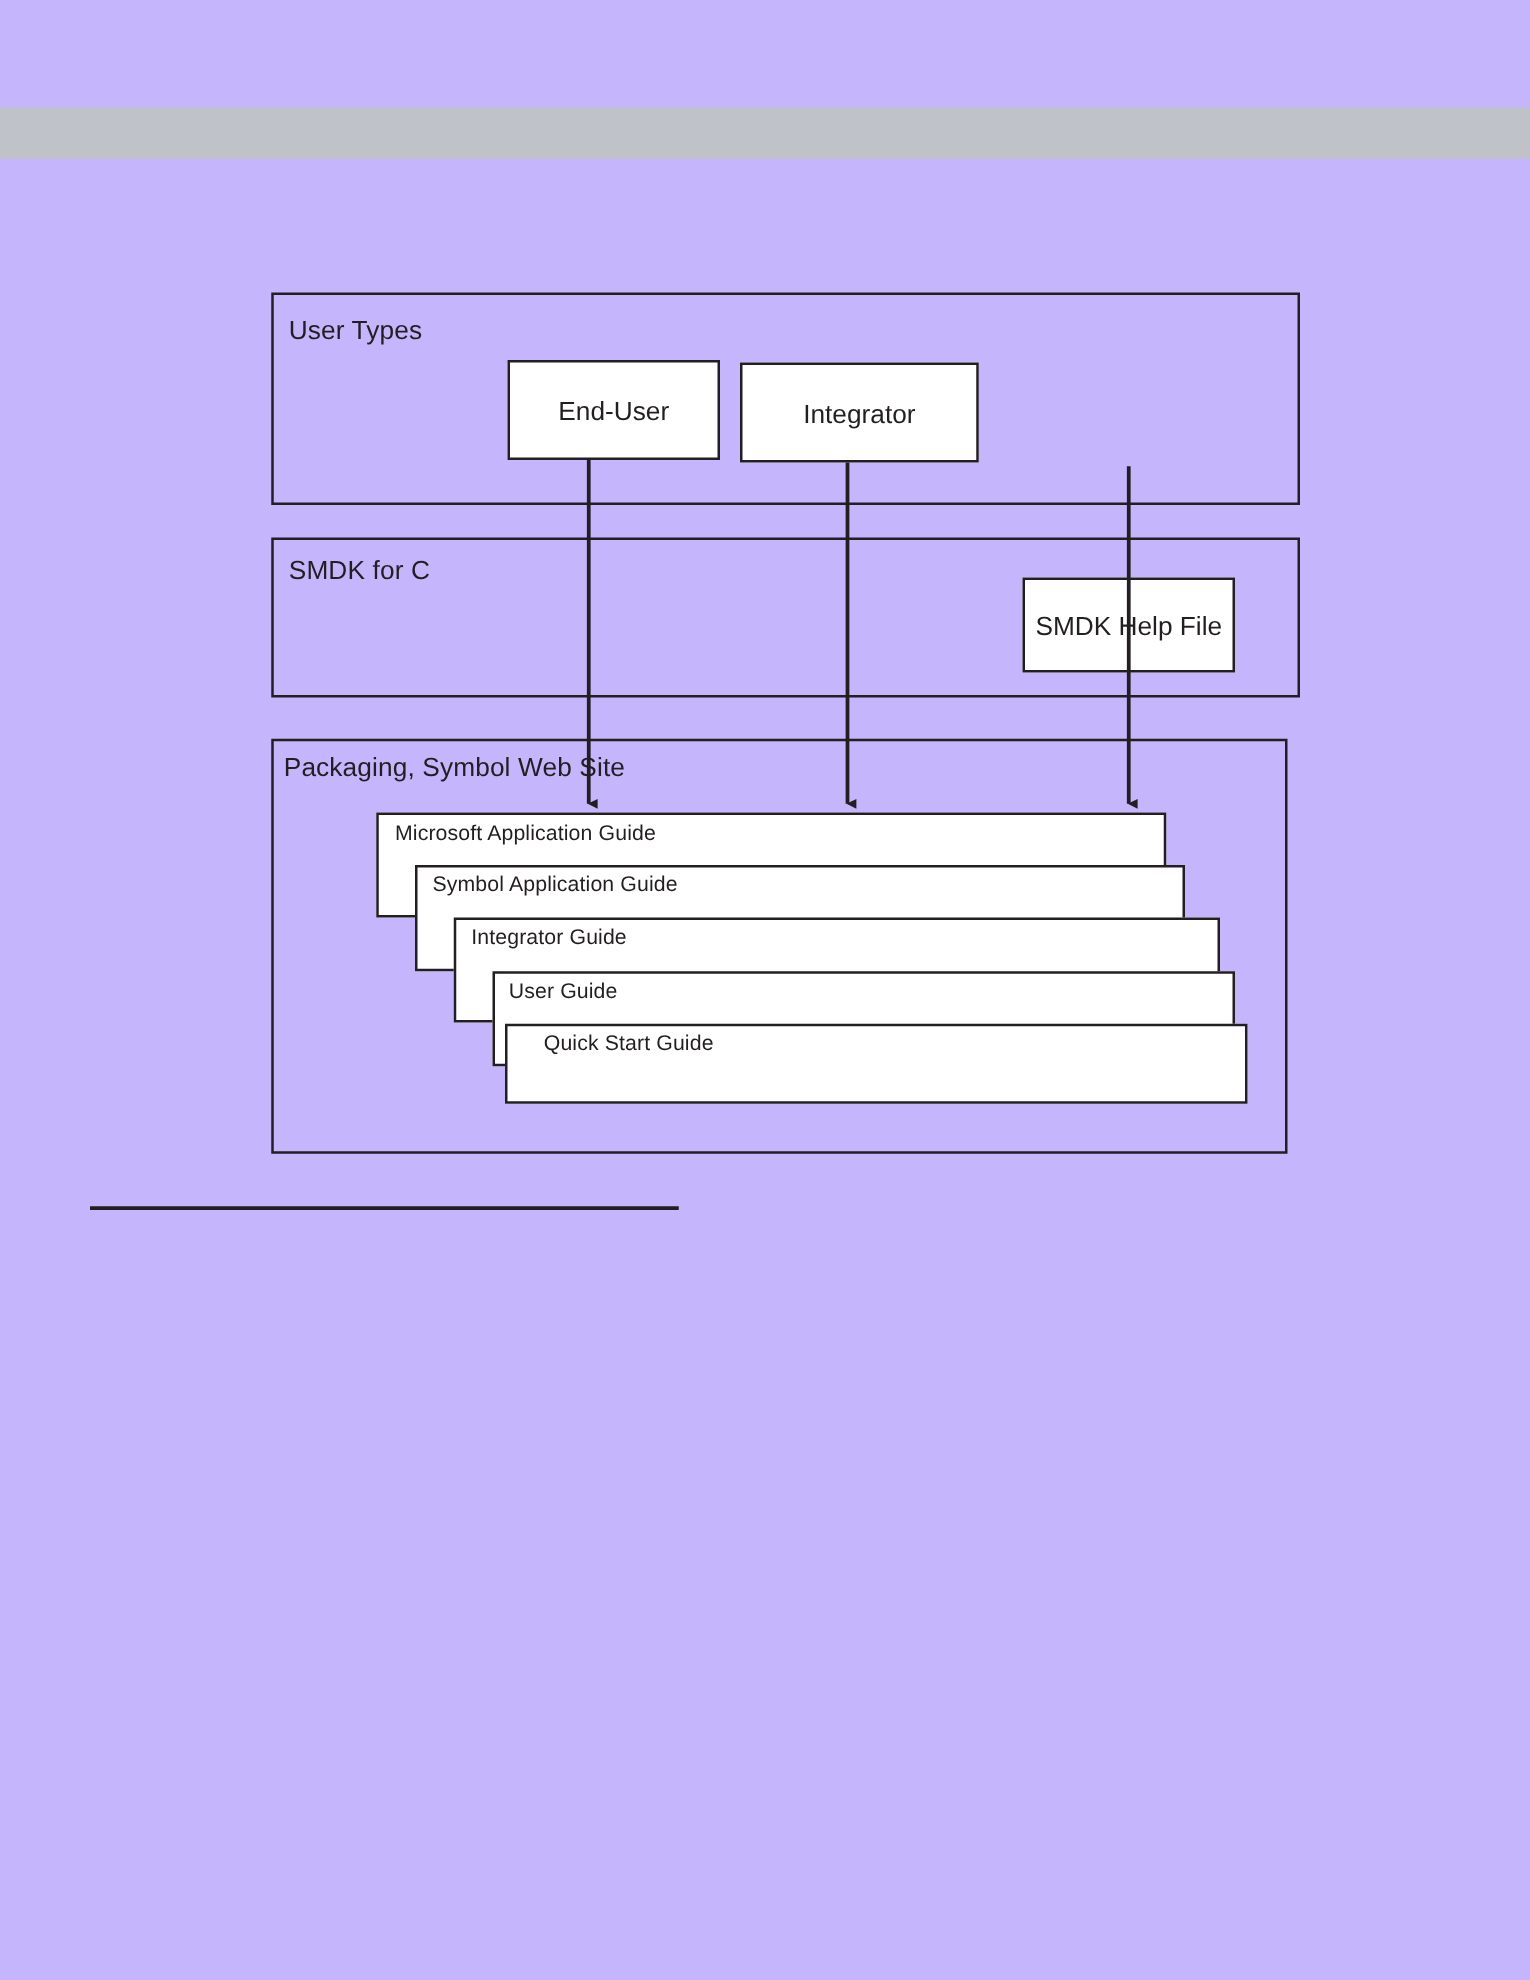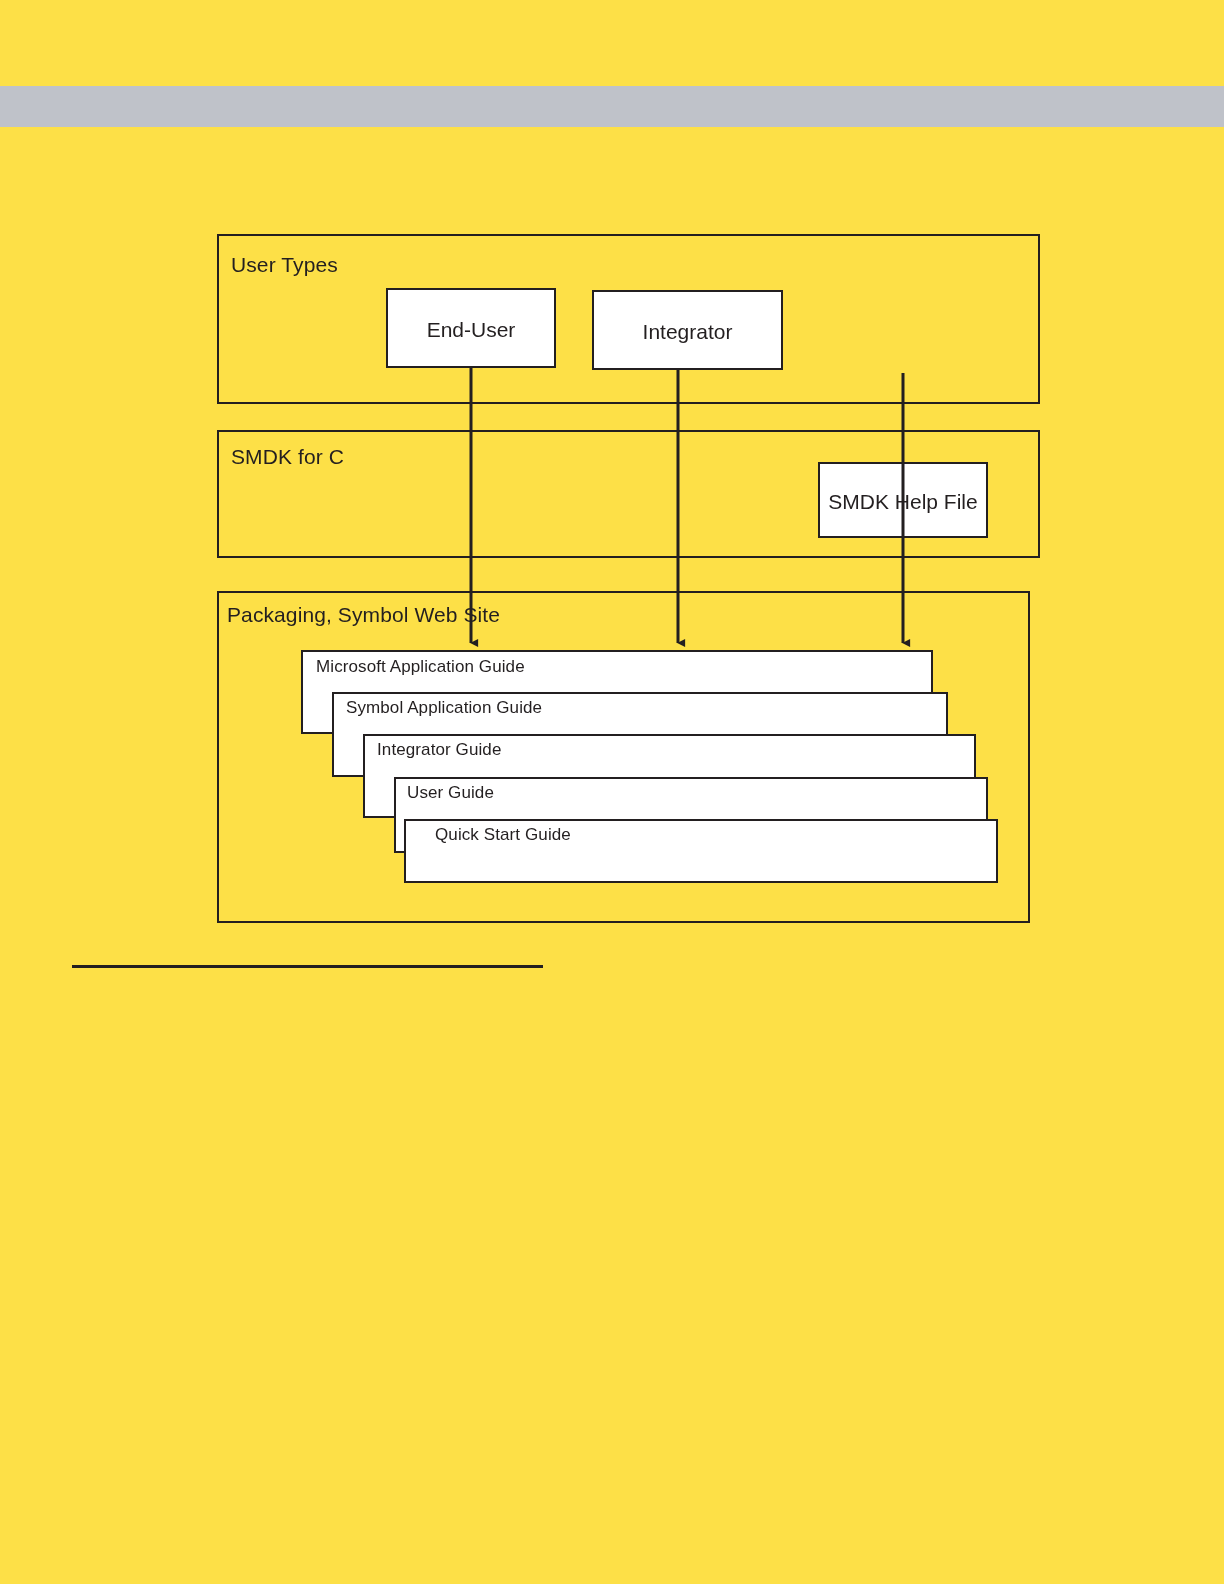--- a/index.html
+++ b/index.html
@@ -9,21 +9,21 @@
     background: #ffffff;
   }
   body {
     font-family: "Liberation Sans", sans-serif;
     color: #231f20;
   }
   #page {
     position: relative;
     width: 1224px;
     height: 1584px;
-    background: #fde047;
+    background: #c4b5fd;
     overflow: hidden;
   }
 
   
   .header-band {
     position: absolute;
     left: 0;
     top: 86px;
     width: 1224px;
     height: 41px;
@@ -100,21 +100,21 @@
 <body>
 
 <div id="page">
 
   <div class="header-band"></div>
 
   <div class="container-box" style="left:217px; top:234px; width:823px; height:170px;"></div>
 
   <div class="section-label" style="left:231px; top:253px;">User Types</div>
 
-  <div class="dbox" style="left:386px; top:288px; width:170px; height:80px;">
+  <div class="dbox" style="left:406px; top:288px; width:170px; height:80px;">
     <div class="box-label" style="top:27px;">End-User</div>
   </div>
 
   <div class="dbox" style="left:592px; top:290px; width:191px; height:80px;">
     <div class="box-label" style="top:27px;">Integrator</div>
   </div>
 
 
   <div class="container-box" style="left:217px; top:430px; width:823px; height:128px;"></div>
 

